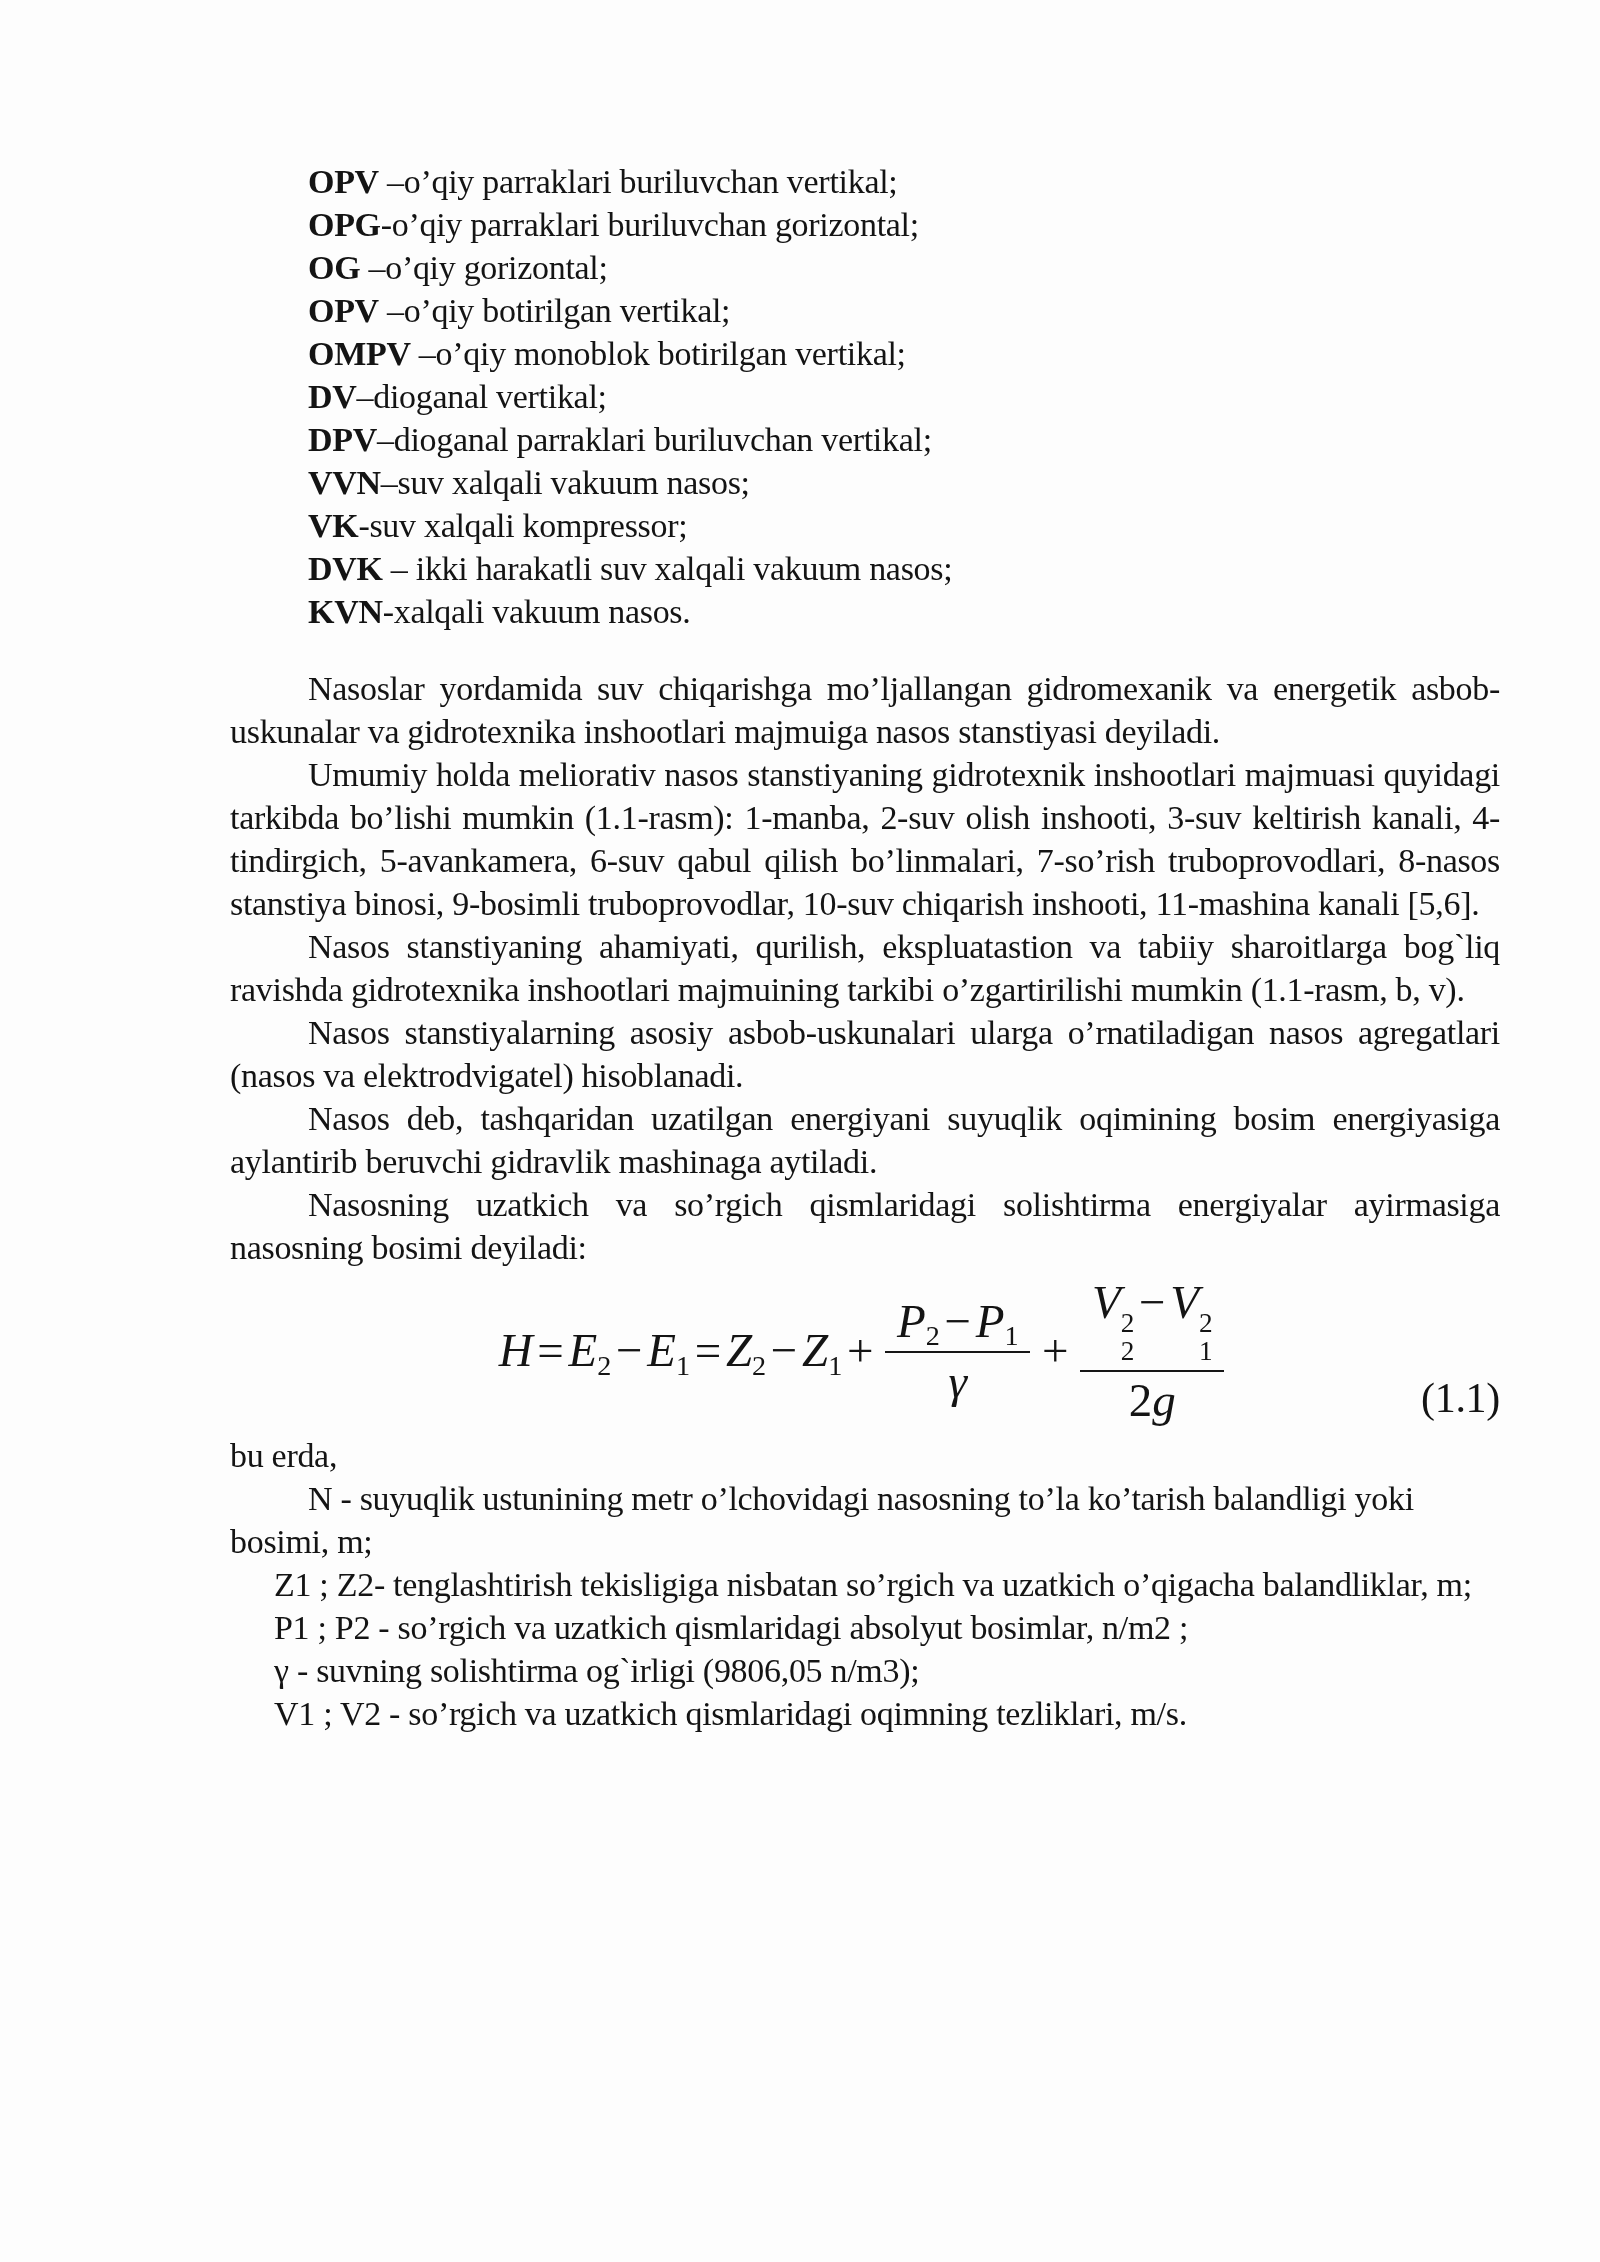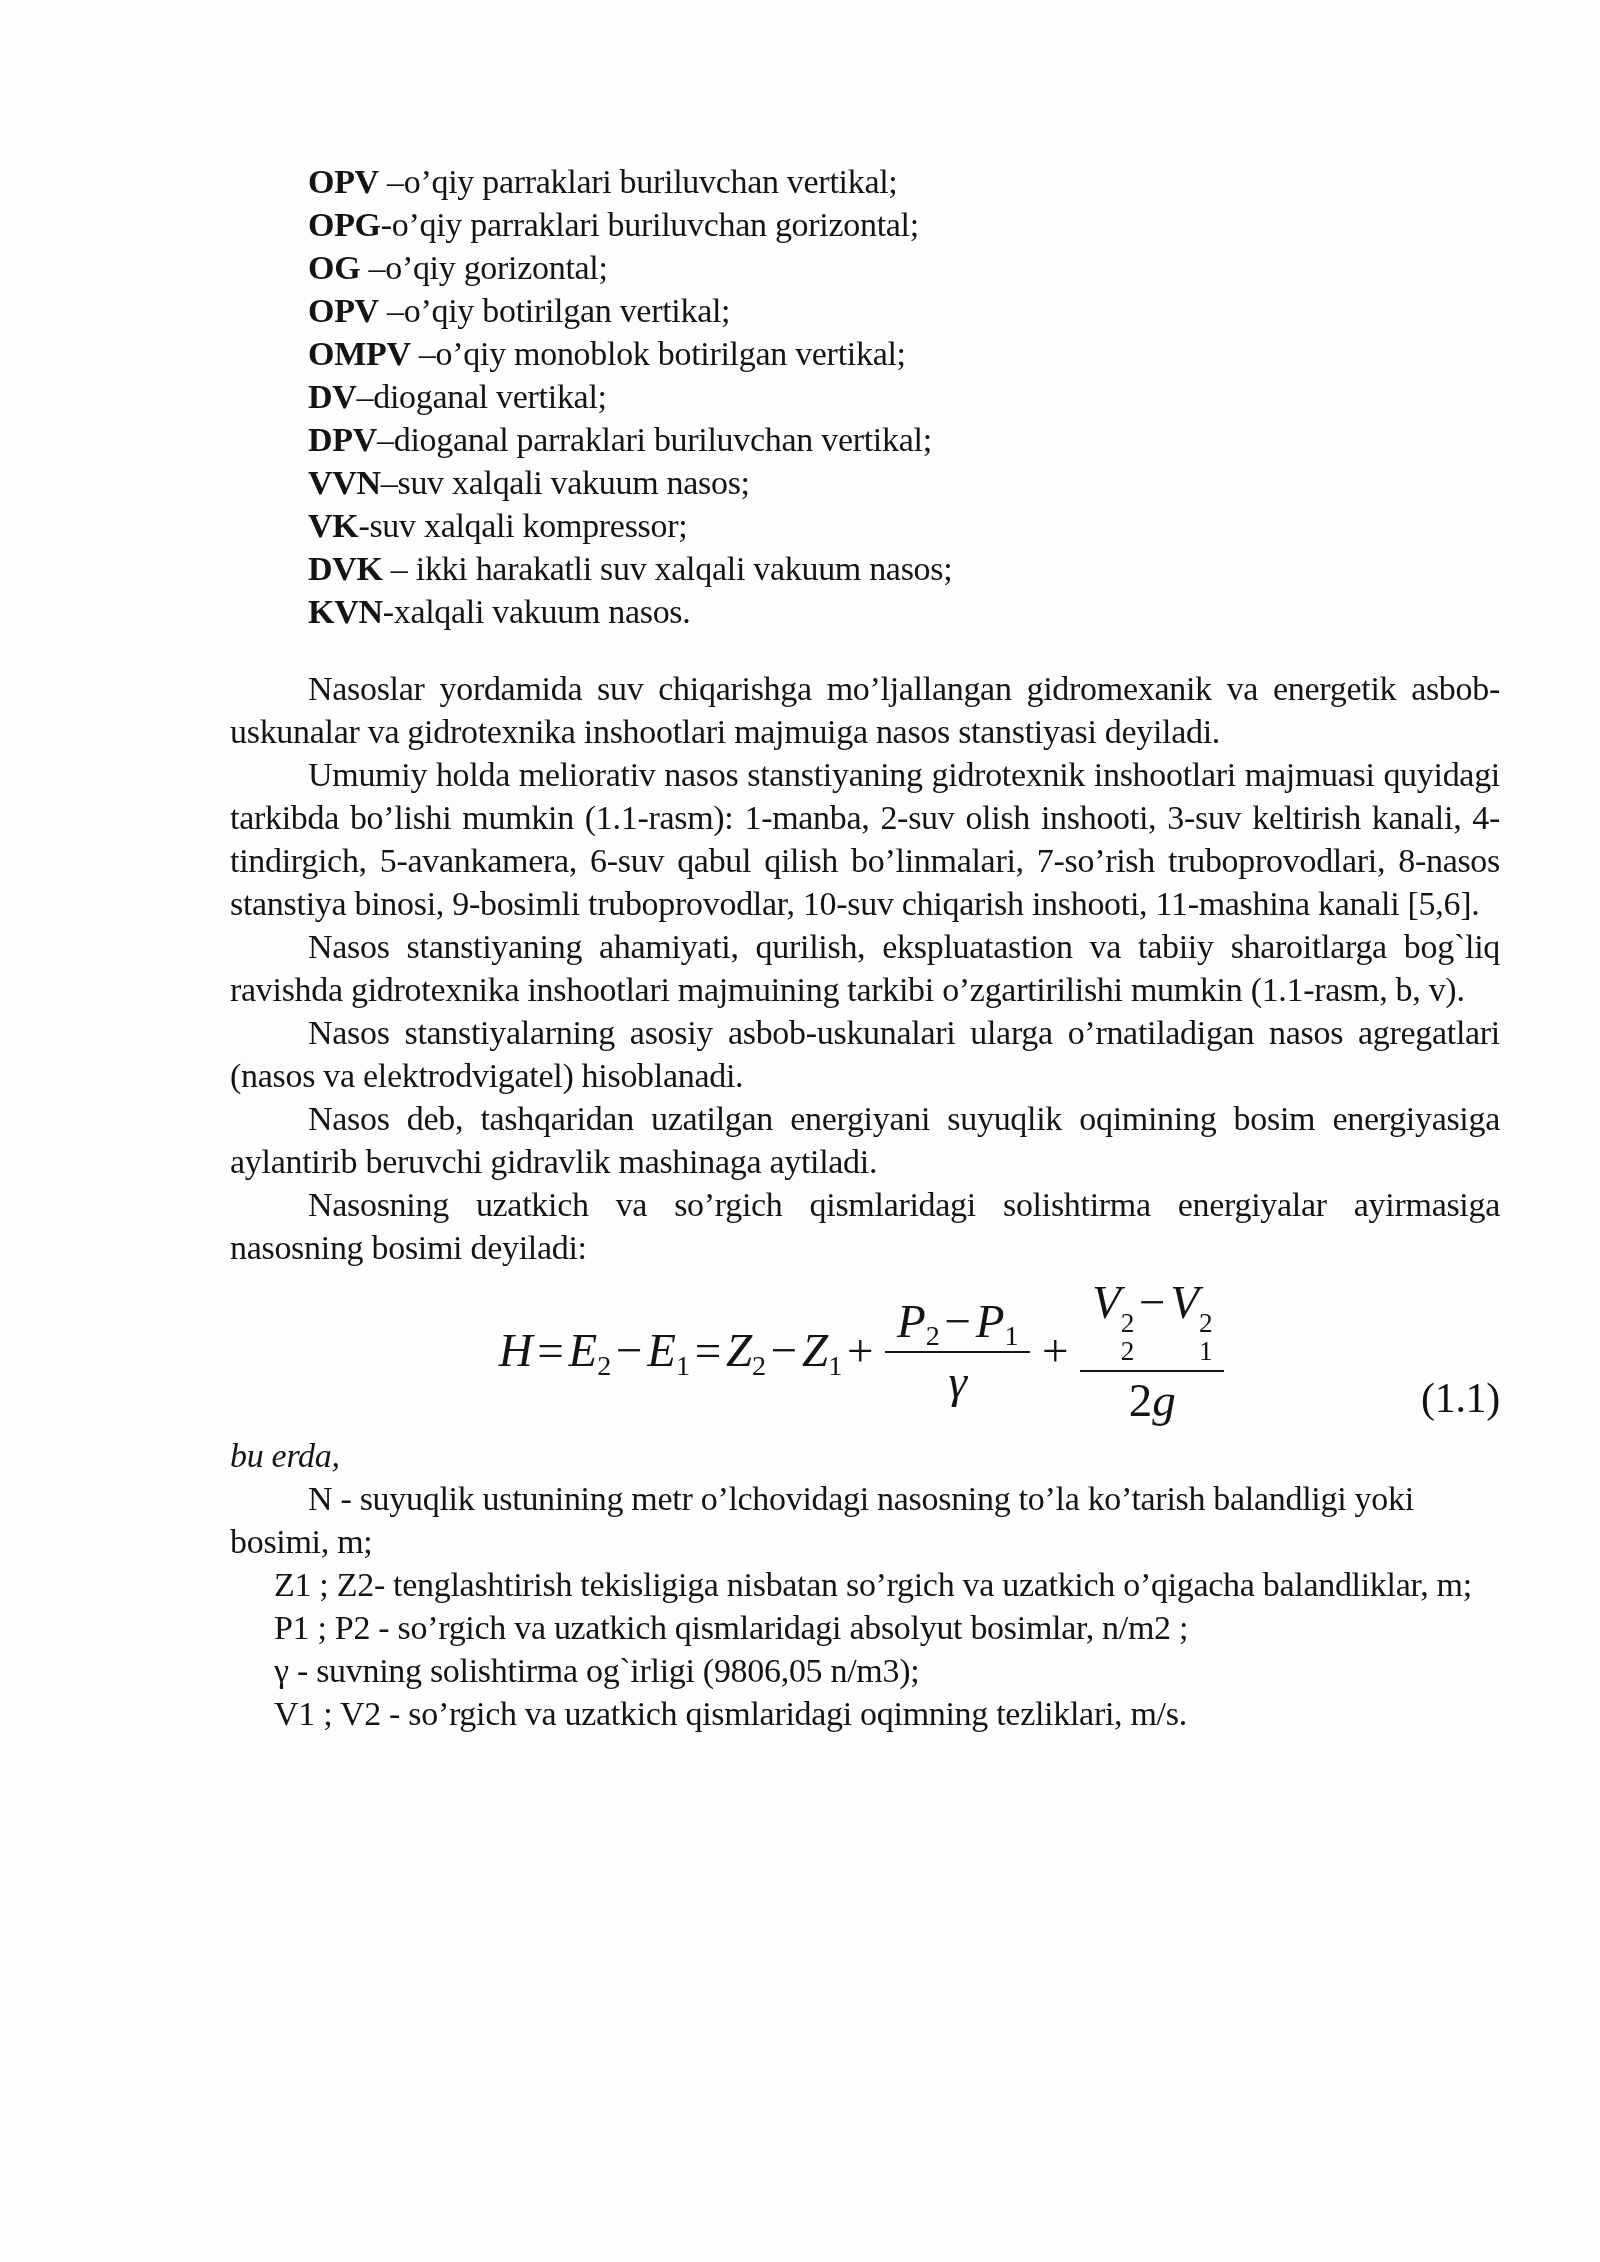--- a/index.html
+++ b/index.html
@@ -70,21 +70,21 @@
   }
   .ss sup, .ss sub {
     font-size: 1em; line-height: 1.02; position: static; vertical-align: baseline;
   }
   .eqnum {
     position: absolute;
     right: 0;
     bottom: 10px;
     font-size: 42px;
   }
-  .where { text-align: left; font-style: italic; }
+  .where { text-align: left; }
   .def { text-align: left; }
   .def.hang { text-indent: 78px; }
   .def.block { margin-left: 44px; }
 </style>
 </head>
 <body>
 
 <div class="page">
   <div class="content">
 

